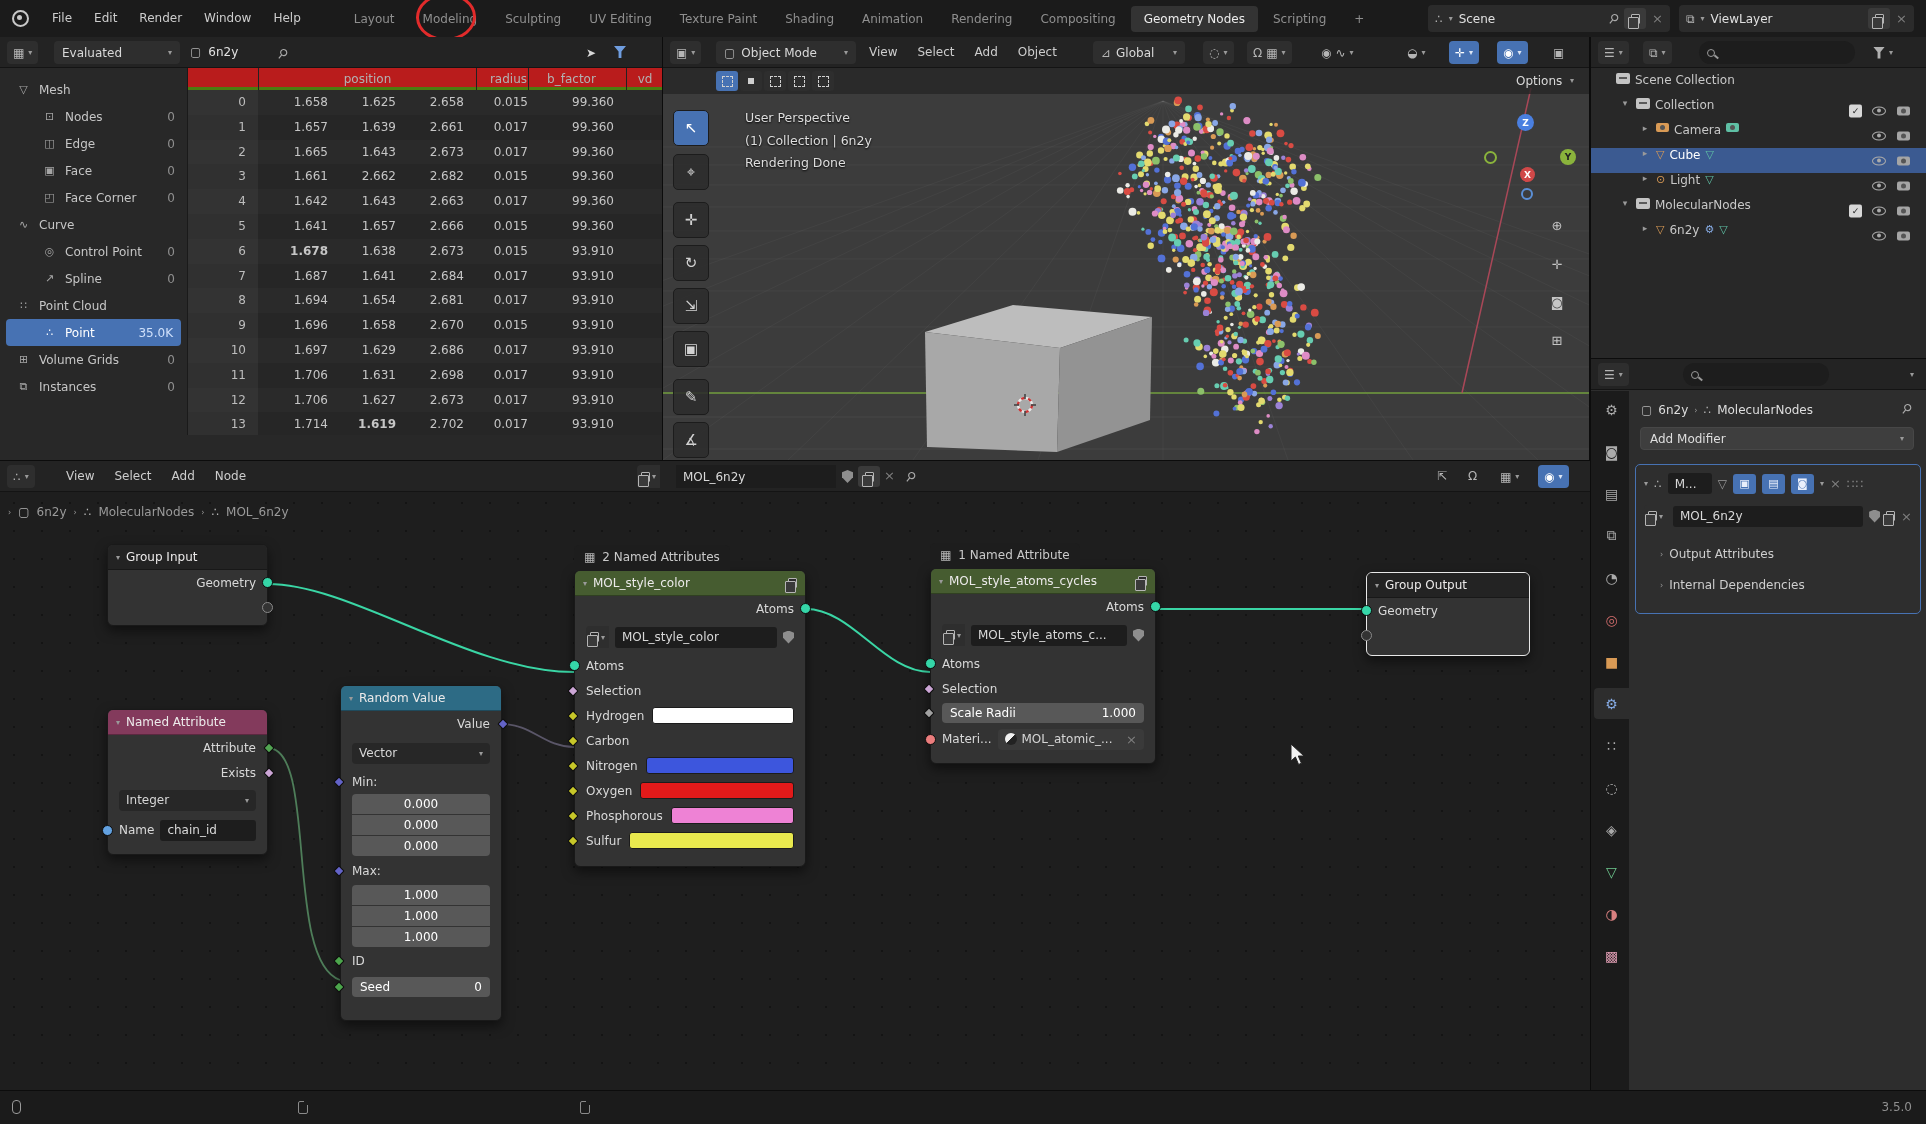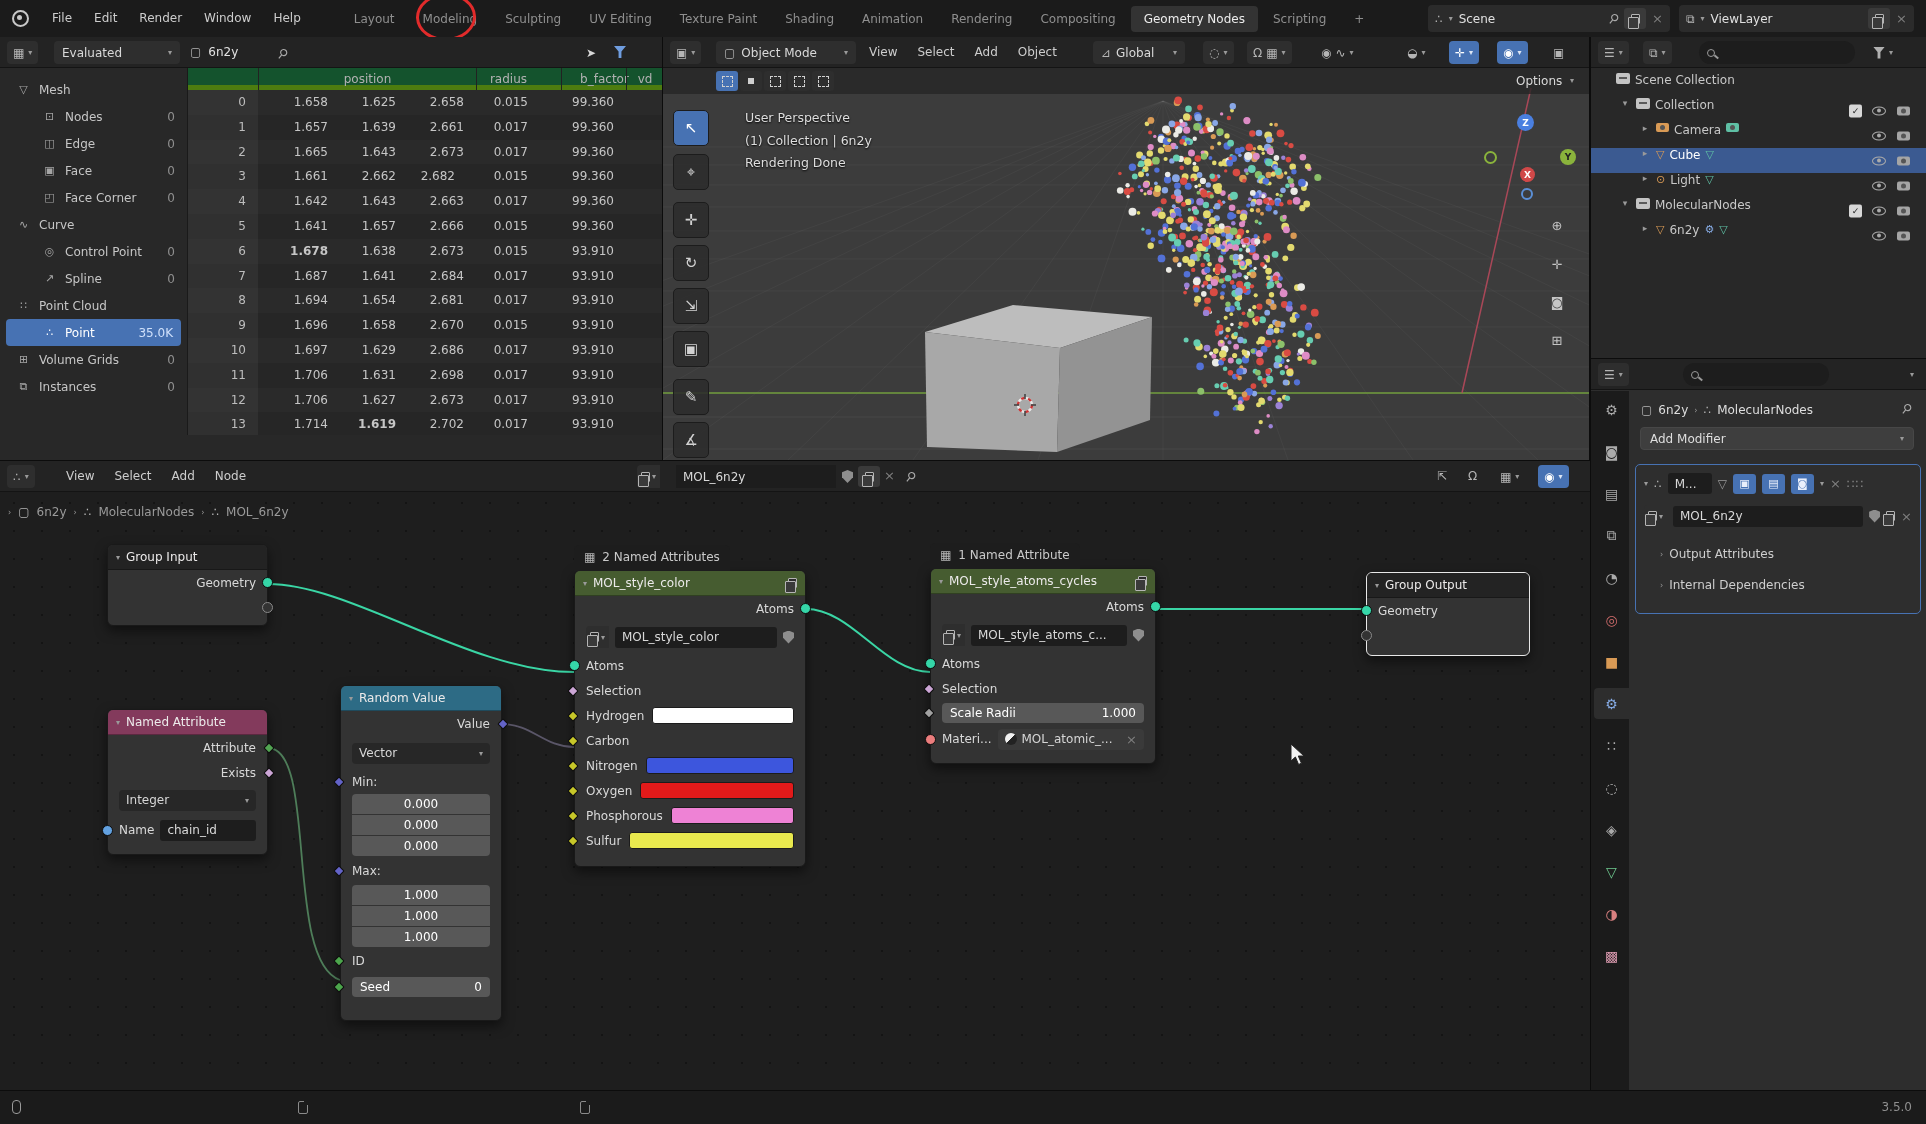--- a/index.html
+++ b/index.html
@@ -30,21 +30,21 @@
   #tab-annotation{position:absolute;border:3px solid #e22b2b;border-radius:50%;transform:rotate(-2deg);z-index:50;pointer-events:none}
   
   #spreadsheet{left:0;top:37px;width:663px;height:423px;background:#282828;border-right:1px solid #0c0c0c}
   #ss-sidebar{position:absolute;left:0;top:31px;width:188px;bottom:25px;background:#282828;border-right:1px solid #1a1a1a;padding-top:8px}
   .ss-item{position:relative;height:27px;display:flex;align-items:center;gap:8px;padding-left:16px;color:#c6c6c6}
   .ss-item.lvl1{padding-left:42px}
   .ss-item .cnt{position:absolute;right:12px;color:#8f8f8f}
   .ss-item.selected{background:#4772b3;border-radius:4px;margin:0 6px;padding-left:36px;color:#fff}
   .ss-item.selected .cnt{color:#cfe0fb;right:8px}
   .ic{width:15px;text-align:center;color:#a5a5a5;font-size:11px;flex:none}
-  #ss-thead{position:absolute;left:188px;top:31px;right:0;height:22px;background:#14532d;border-bottom:5px solid #4d7c0f;color:#b2b2b2;z-index:2}
+  #ss-thead{position:absolute;left:188px;top:31px;right:0;height:22px;background:#b91c1c;border-bottom:3px solid #4d7c0f;color:#b2b2b2;z-index:2}
   .thcell{position:absolute;top:0;line-height:22px;text-align:center;border-left:1px solid #222}
   #ss-rows{position:absolute;left:188px;top:53px;right:0;bottom:25px;overflow:hidden}
   .ss-row{position:absolute;left:0;right:0;height:25px}
   .ss-row.a{background:#2a2a2a}.ss-row.b{background:#262626}
   .cell{position:absolute;top:0;line-height:25px;text-align:right;padding-right:12px;color:#c6c6c6}
   .cell.idx{color:#bdbdbd;background:#333}
   .ss-row.b .cell.idx{background:#303030}
   #ss-footer{position:absolute;left:0;right:0;bottom:0;height:25px;background:#212121;border-top:1px solid #141414;color:#9f9f9f;line-height:24px}
   .i-funnel{display:inline-block;width:12px;height:12px;background:#6f9ddf;clip-path:polygon(0 0,100% 0,62% 45%,62% 100%,38% 100%,38% 45%)}
   
@@ -238,21 +238,21 @@
         </div>
         <div class="ss-item">
           <span class="ic">⧉</span>
           <span>Instances</span>
           <span class="cnt">0</span>
         </div>
       </div>
     <div id="ss-thead">
       <span class="thcell" style="left:70px;width:218px">position</span>
       <span class="thcell" style="left:288px;width:64px">radius</span>
-      <span class="thcell" style="left:373px;width:86px">b_factor</span>
+      <span class="thcell" style="left:340px;width:86px">b_factor</span>
       <span class="thcell" style="left:438px;width:37px">vd</span>
     </div>
     <div id="ss-rows">
         <div class="ss-row a" style="top: 0px;">
           <span class="cell idx" style="left: 0px; width: 70px;">0</span>
           <span class="cell" style="left: 70px; width: 82px;">1.658</span>
           <span class="cell" style="left: 152px; width: 68px;">1.625</span>
           <span class="cell" style="left: 220px; width: 68px;">2.658</span>
           <span class="cell" style="left: 288px; width: 64px;">0.015</span>
           <span class="cell" style="left: 352px; width: 86px;">99.360</span>
@@ -273,21 +273,21 @@
           <span class="cell" style="left: 152px; width: 68px;">1.643</span>
           <span class="cell" style="left: 220px; width: 68px;">2.673</span>
           <span class="cell" style="left: 288px; width: 64px;">0.017</span>
           <span class="cell" style="left: 352px; width: 86px;">99.360</span>
           <span class="cell" style="left: 438px; width: 37px;"></span>
         </div>
         <div class="ss-row b" style="top: 74.4px;">
           <span class="cell idx" style="left: 0px; width: 70px;">3</span>
           <span class="cell" style="left: 70px; width: 82px;">1.661</span>
           <span class="cell" style="left: 152px; width: 68px;">2.662</span>
-          <span class="cell" style="left: 211px; width: 68px;">2.682</span>
+          <span class="cell" style="left: 220px; width: 68px;">2.682</span>
           <span class="cell" style="left: 288px; width: 64px;">0.015</span>
           <span class="cell" style="left: 352px; width: 86px;">99.360</span>
           <span class="cell" style="left: 438px; width: 37px;"></span>
         </div>
         <div class="ss-row a" style="top: 99.2px;">
           <span class="cell idx" style="left: 0px; width: 70px;">4</span>
           <span class="cell" style="left: 70px; width: 82px;">1.642</span>
           <span class="cell" style="left: 152px; width: 68px;">1.643</span>
           <span class="cell" style="left: 220px; width: 68px;">2.663</span>
           <span class="cell" style="left: 288px; width: 64px;">0.017</span>

